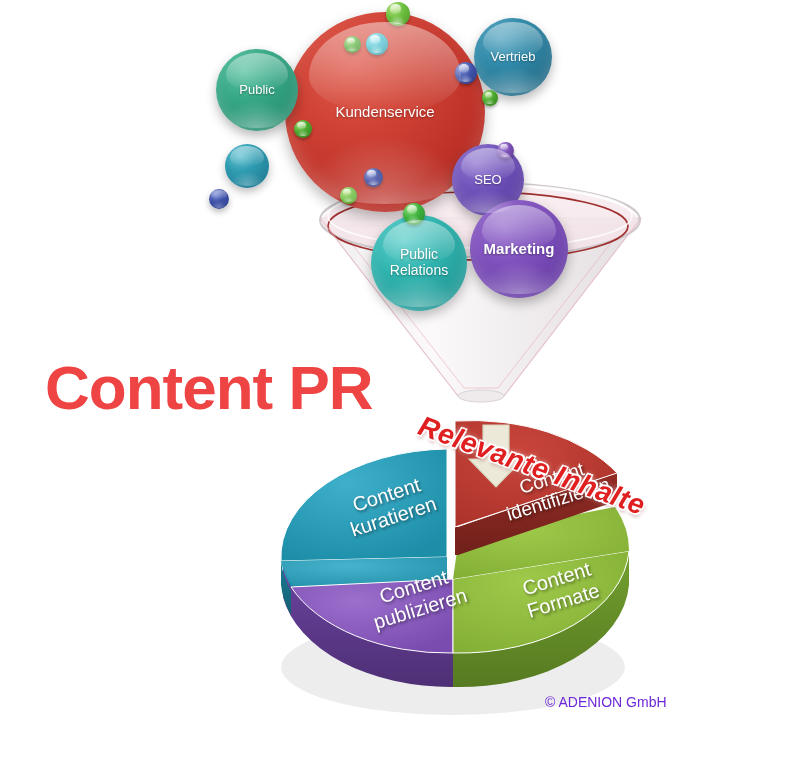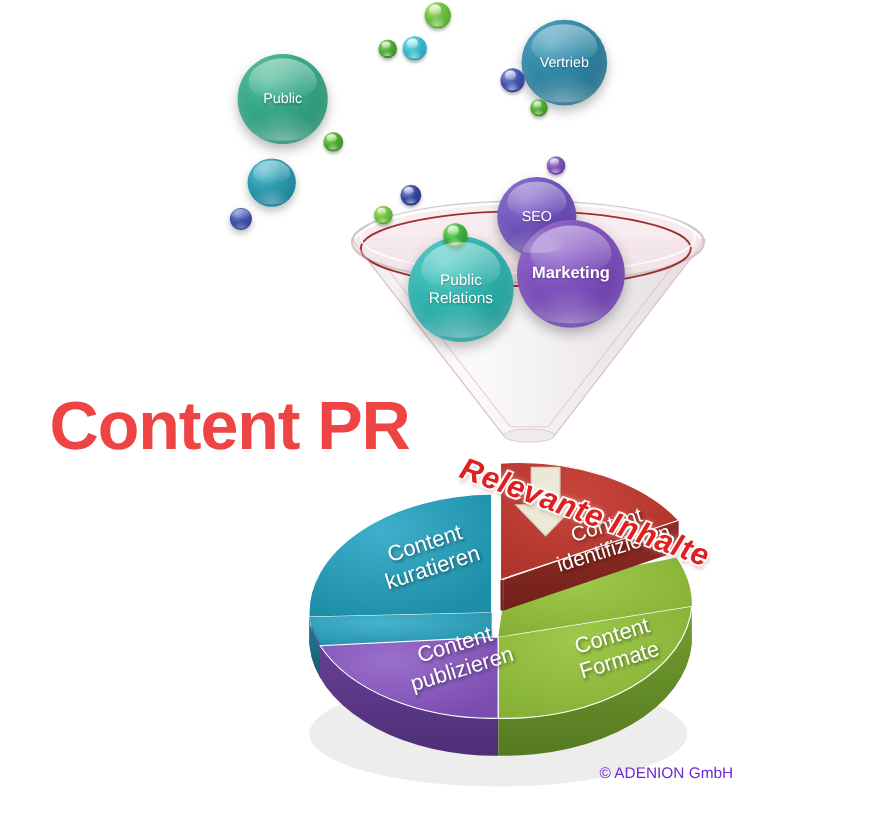--- a/index.html
+++ b/index.html
@@ -174,34 +174,39 @@
 
       <ellipse cx="172" cy="34" rx="152" ry="32" fill="none" stroke="#ffffff" stroke-width="1.6" opacity="0.8"></ellipse>
 
       <ellipse cx="173" cy="214" rx="23" ry="6" fill="#efeaec" stroke="#d9d2d6" stroke-width="1"></ellipse>
 
       <path d="M 333,36 L 196,214" fill="none" stroke="#e9b9c2" stroke-width="1.2" opacity="0.7"></path>
       <path d="M 12,36 L 150,214" fill="none" stroke="#e9b9c2" stroke-width="1.2" opacity="0.7"></path>
     </svg>
   </div>
 
+  <div class="bubble" style="left:285px; top:12px; width:200px; height:200px; font-size:15px;
+              background: radial-gradient(circle at 34% 26%, #e05a4c 0%, #cf4134 34%, #bb2f26 70%, #a02019 100%);
+              box-shadow: 0 6px 14px rgba(0,0,0,0.28), inset 0 -8px 18px rgba(255,255,255,0.18);">
+    <span class="bub-label">Kundenservice</span>
+  </div>
 
   <div class="bubble" style="left:216px; top:49px; width:82px; height:82px; font-size:13px;
               background: radial-gradient(circle at 34% 26%, #5dc3a4 0%, #36a886 36%, #2a9274 72%, #1e7a5f 100%);
               box-shadow: 0 5px 11px rgba(0,0,0,0.28), inset 0 -6px 14px rgba(255,255,255,0.18);">
     <span class="bub-label">Public</span>
   </div>
 
   <div class="bubble" style="left:474px; top:18px; width:78px; height:78px; font-size:13px;
               background: radial-gradient(circle at 34% 26%, #57a6c2 0%, #2f89a8 36%, #256f8c 74%, #1b5a74 100%);
               box-shadow: 0 5px 11px rgba(0,0,0,0.28), inset 0 -6px 14px rgba(255,255,255,0.18);">
     <span class="bub-label">Vertrieb</span>
   </div>
 
-  <div class="bubble" style="left:452px; top:161px; width:72px; height:72px; font-size:13px;
+  <div class="bubble" style="left:452px; top:144px; width:72px; height:72px; font-size:13px;
               background: radial-gradient(circle at 34% 26%, #9178d0 0%, #6f52ba 38%, #5c3fa3 74%, #4a3089 100%);
               box-shadow: 0 5px 11px rgba(0,0,0,0.28), inset 0 -6px 14px rgba(255,255,255,0.18);">
     <span class="bub-label">SEO</span>
   </div>
 
   <div class="bubble" style="left:470px; top:200px; width:98px; height:98px; font-size:15px;
               background: radial-gradient(circle at 34% 26%, #9a72cf 0%, #7f51bd 38%, #6a3fa8 74%, #573191 100%);
               box-shadow: 0 5px 12px rgba(0,0,0,0.28), inset 0 -6px 14px rgba(255,255,255,0.18); font-weight: bold;">
     <span class="bub-label">Marketing</span>
   </div>

